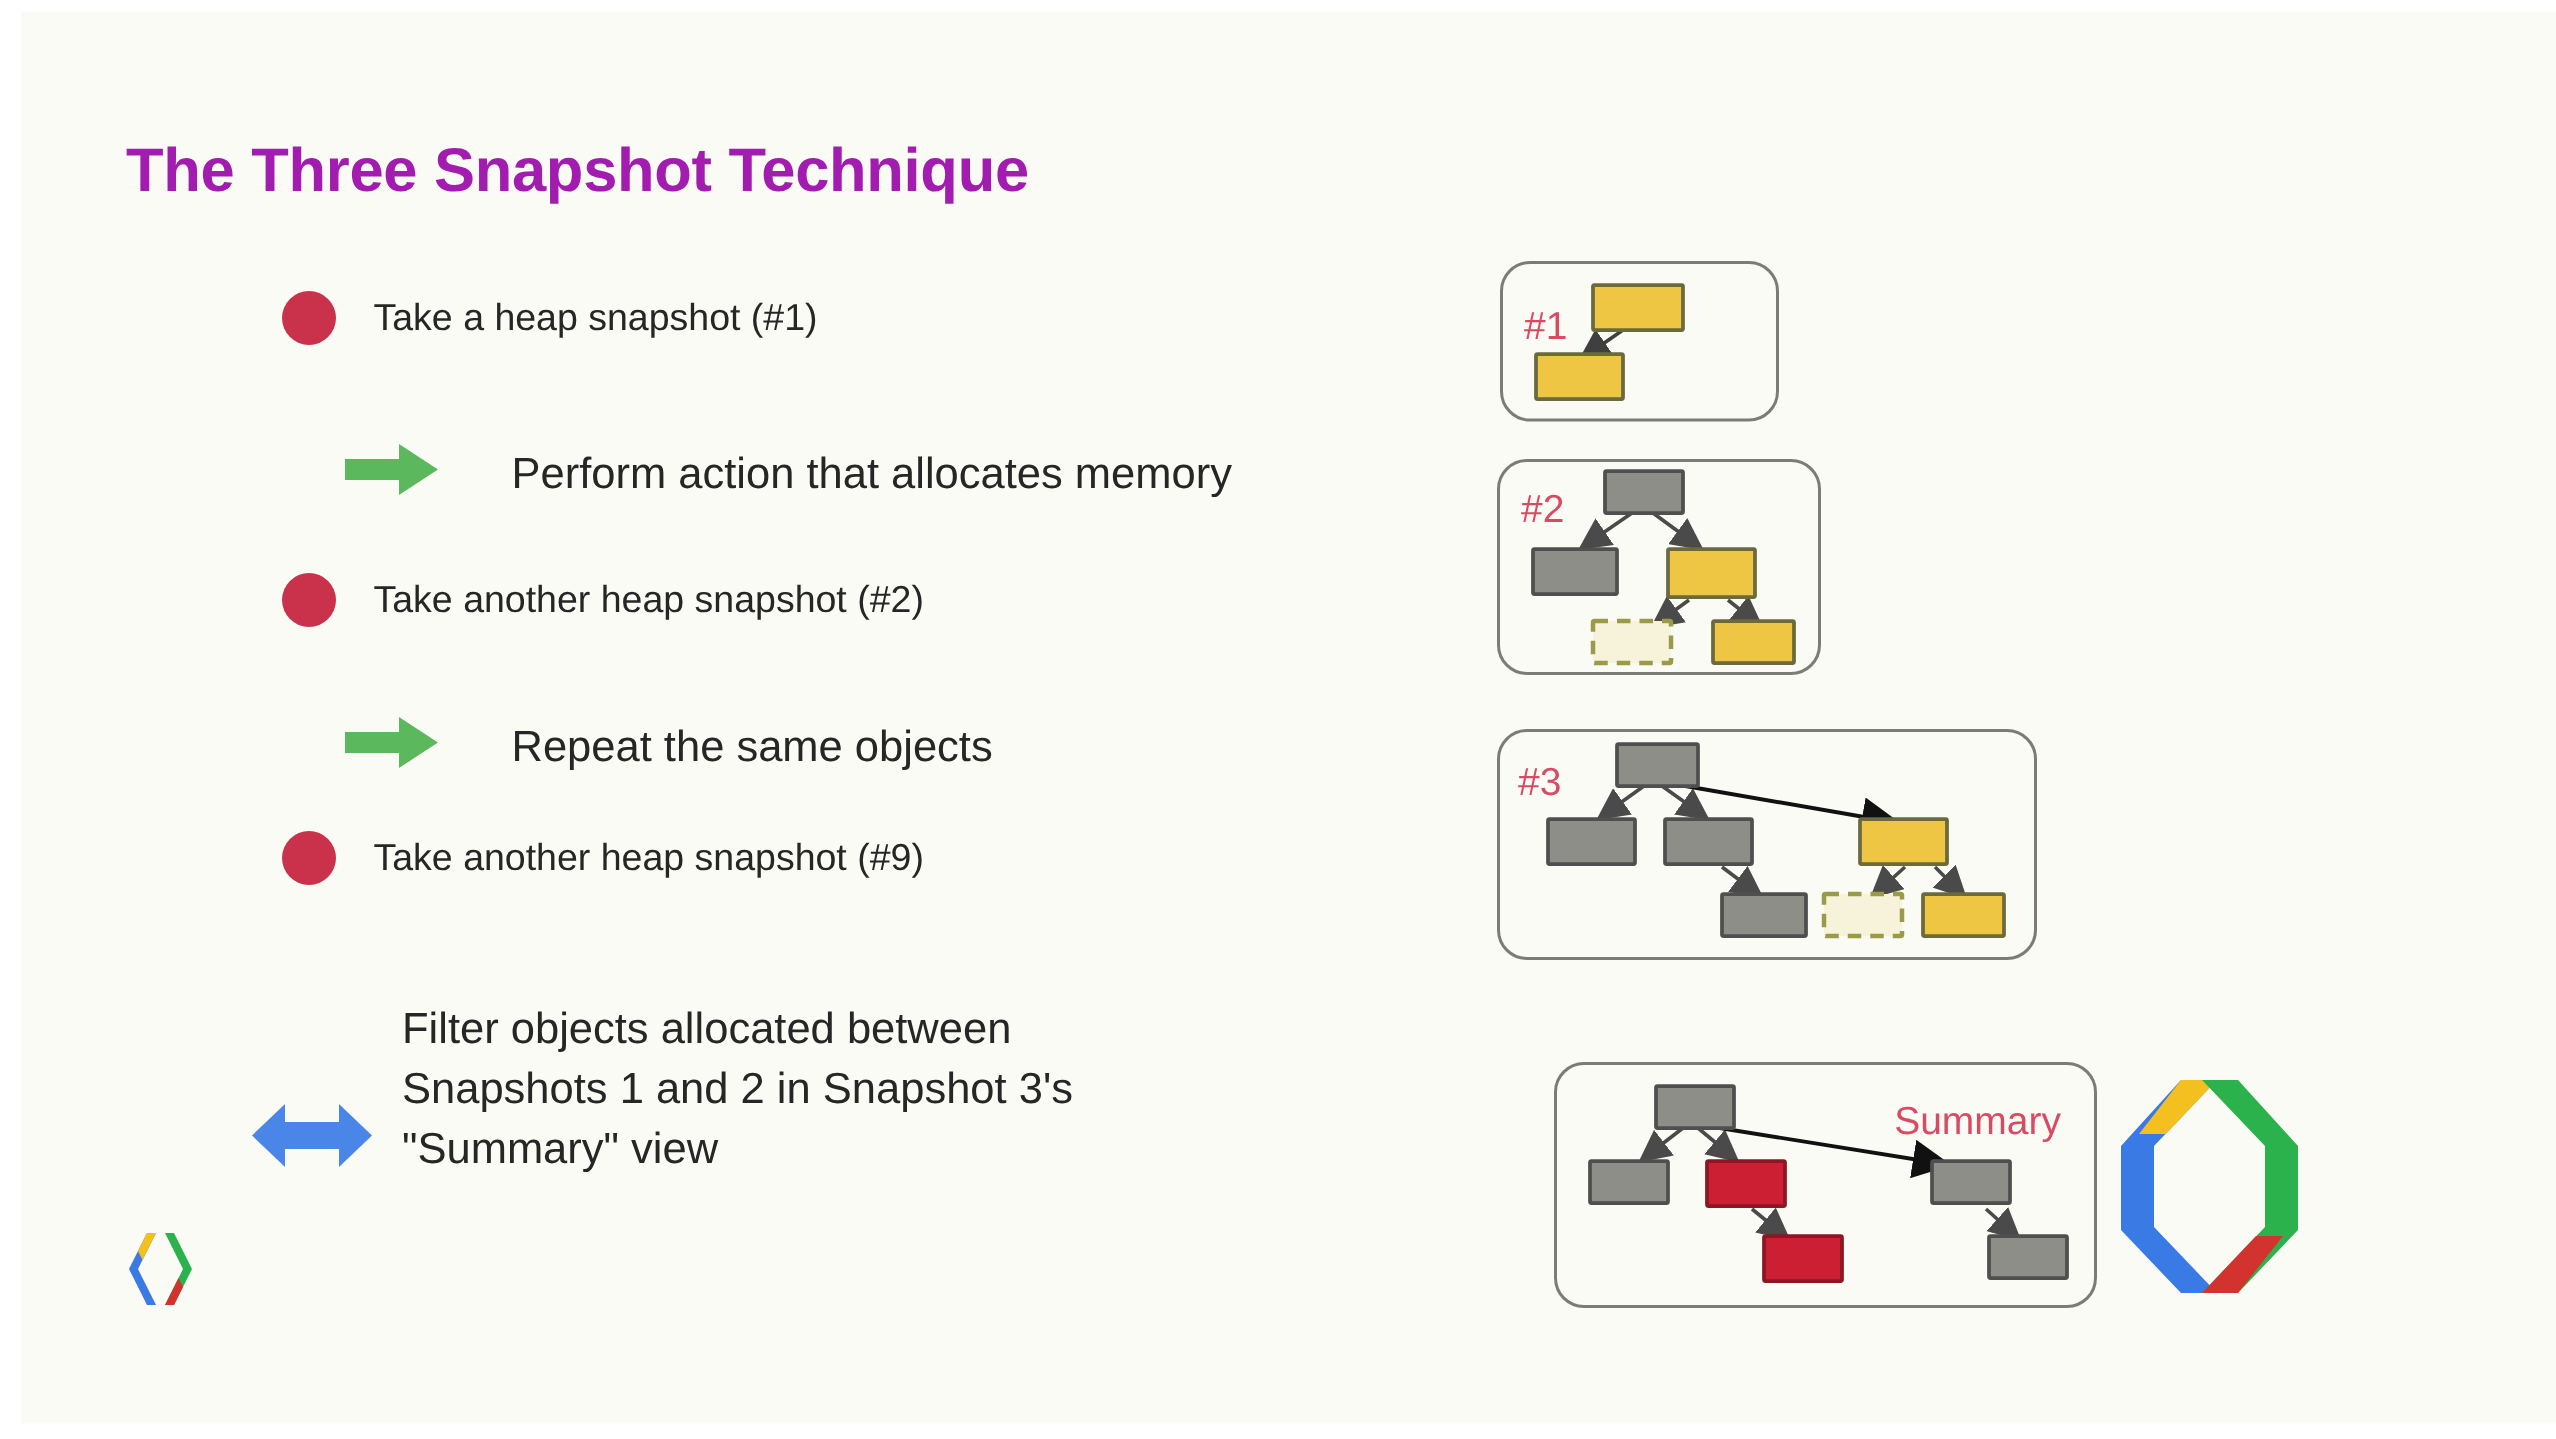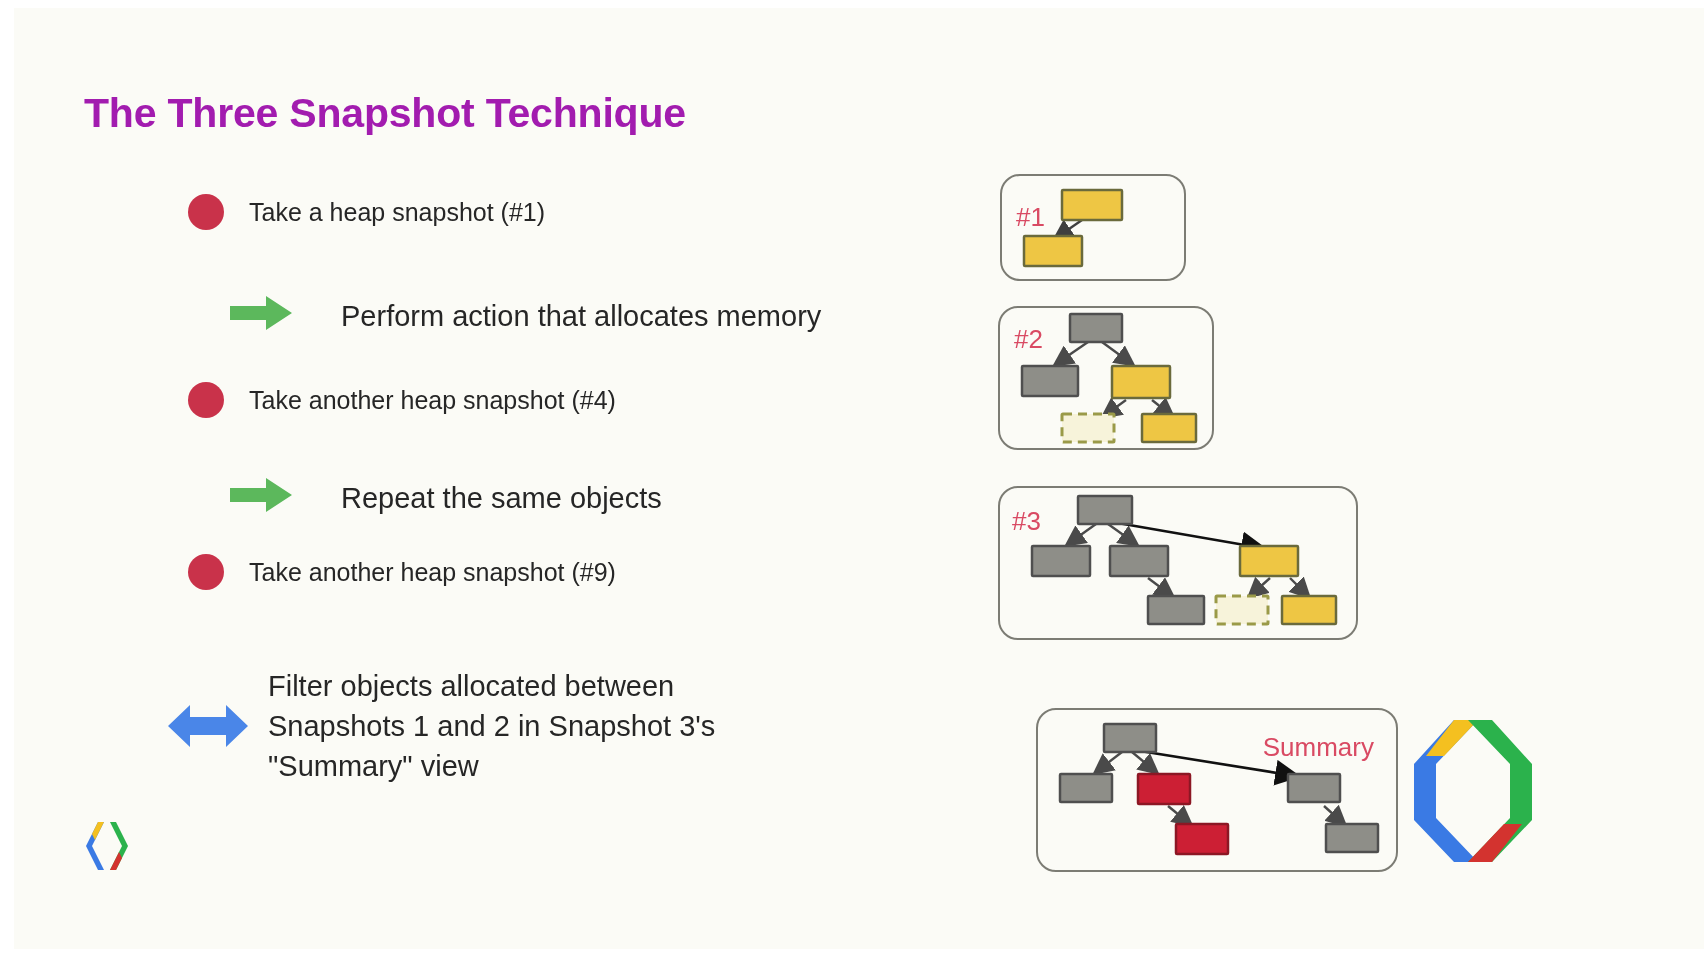--- a/index.html
+++ b/index.html
@@ -160,38 +160,38 @@
     <div class="green-arrow">
       <svg width="66" height="40" viewBox="0 0 66 40">
         <path d="M2,13 L38,13 L38,3 L64,20 L38,37 L38,27 L2,27 Z" fill="#5cb85c"></path>
       </svg>
     </div>
     <div class="arrow-text">Perform action that allocates memory</div>
   </div>
 
   <div class="bullet-row" style="left:188px; top:382px;">
     <div class="dot"></div>
-    <div class="bullet-text">Take another heap snapshot (#4)</div>
+    <div class="bullet-text">Take another heap snapshot (#2)</div>
   </div>
 
   <div class="arrow-row" style="left:228px; top:475px;">
     <div class="green-arrow">
       <svg width="66" height="40" viewBox="0 0 66 40">
         <path d="M2,13 L38,13 L38,3 L64,20 L38,37 L38,27 L2,27 Z" fill="#5cb85c"></path>
       </svg>
     </div>
     <div class="arrow-text">Repeat the same objects</div>
   </div>
 
   <div class="bullet-row" style="left:188px; top:554px;">
     <div class="dot"></div>
     <div class="bullet-text">Take another heap snapshot (#9)</div>
   </div>
 
-  <div class="filter-row" style="left:166px; top:666px;">
+  <div class="filter-row" style="left:166px; top:666px;align-items:flex-end;">
     <div class="blue-arrow">
       <svg width="84" height="58" viewBox="0 0 84 58">
         <path d="M2,29 L24,8 L24,20 L60,20 L60,8 L82,29 L60,50 L60,38 L24,38 L24,50 Z" fill="#4a86e8"></path>
       </svg>
     </div>
     <div class="filter-text">Filter objects allocated between
 Snapshots 1 and 2 in Snapshot 3's
 "Summary" view</div>
   </div>
 

